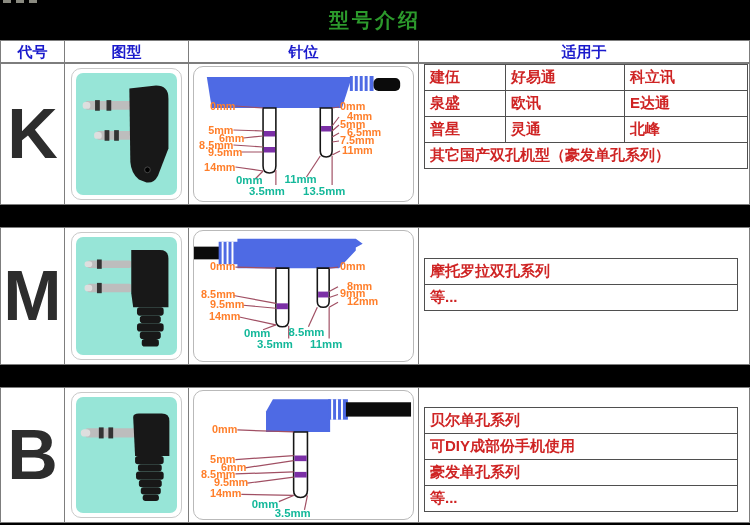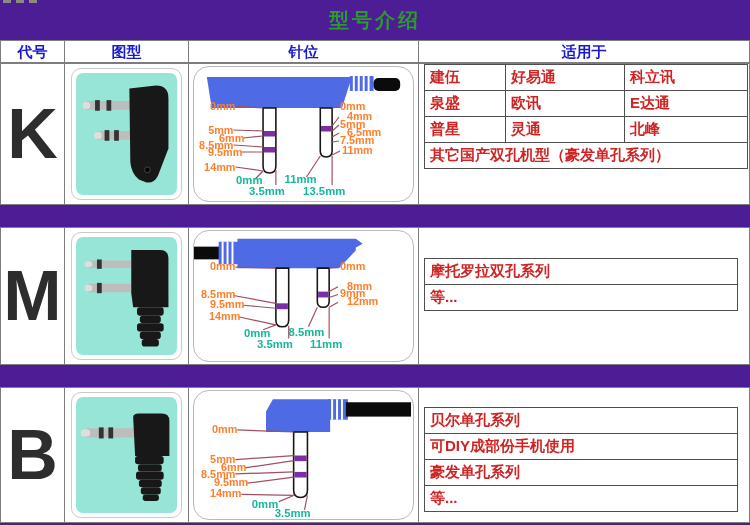--- a/index.html
+++ b/index.html
@@ -1,16 +1,16 @@
 <!DOCTYPE html>
 <html><head>
 <meta charset="utf-8">
 <style>
   html,body{margin:0;padding:0;background:#fff;}
-  .page{position:relative;width:750px;height:525px;background:#4c1d95;overflow:hidden;
+  .page{position:relative;width:750px;height:525px;background:#000000;overflow:hidden;
         font-family:"Liberation Sans",sans-serif;}
   
   .corner-frag{position:absolute;left:3px;top:0;height:4px;display:flex;gap:5px;}
   .corner-frag i{display:block;width:8px;height:3px;background:#8a8a80;}
   
   .title{position:absolute;top:7px;left:0;width:100%;text-align:center;
          color:#2c9a2c;font-size:20px;font-weight:bold;letter-spacing:3px;}
   
   .thead,.row{position:absolute;left:0;width:750px;}
   .thead{top:40px;height:23px;border-radius:10px;}
@@ -27,21 +27,21 @@
   
   .code{position:absolute;inset:0;display:flex;align-items:center;justify-content:center;
         font-size:70px;font-weight:bold;color:#2d2d2d;line-height:1;}
   
   .photo{position:absolute;left:6px;right:6px;top:4px;bottom:4px;border:1px solid #c9c9c9;
          border-radius:10px;background:#fff;padding:4px;box-sizing:border-box;}
   .mint{width:100%;height:100%;background:#97e5d7;border-radius:7px;position:relative;overflow:hidden;}
   .mint svg{position:absolute;inset:0;width:100%;height:100%;}
   
   .panel{position:absolute;left:4px;right:4px;top:2px;bottom:2px;border:1px solid #b9b9b9;
-         border-radius:16px;background:#fff;overflow:hidden;}
+         border-radius:10px;background:#fff;overflow:hidden;}
   .panel svg{position:absolute;inset:0;width:100%;height:100%;}
   .pinblue{fill:#4e6ae4;}
   .stripe{stroke:#ffffff;stroke-width:2;}
   .cable{fill:#0b0b0b;}
   .prong{fill:#ffffff;stroke:#151515;stroke-width:1.6;}
   .band{fill:#7b2fa6;}
   .ldr{stroke:#a04f63;stroke-width:1.2;fill:none;}
   .lbl-o{fill:#ff7f2b;font-size:11px;font-weight:bold;font-family:"Liberation Sans",sans-serif;}
   .lbl-g{fill:#14b89a;font-size:11.5px;font-weight:bold;font-family:"Liberation Sans",sans-serif;}
   

